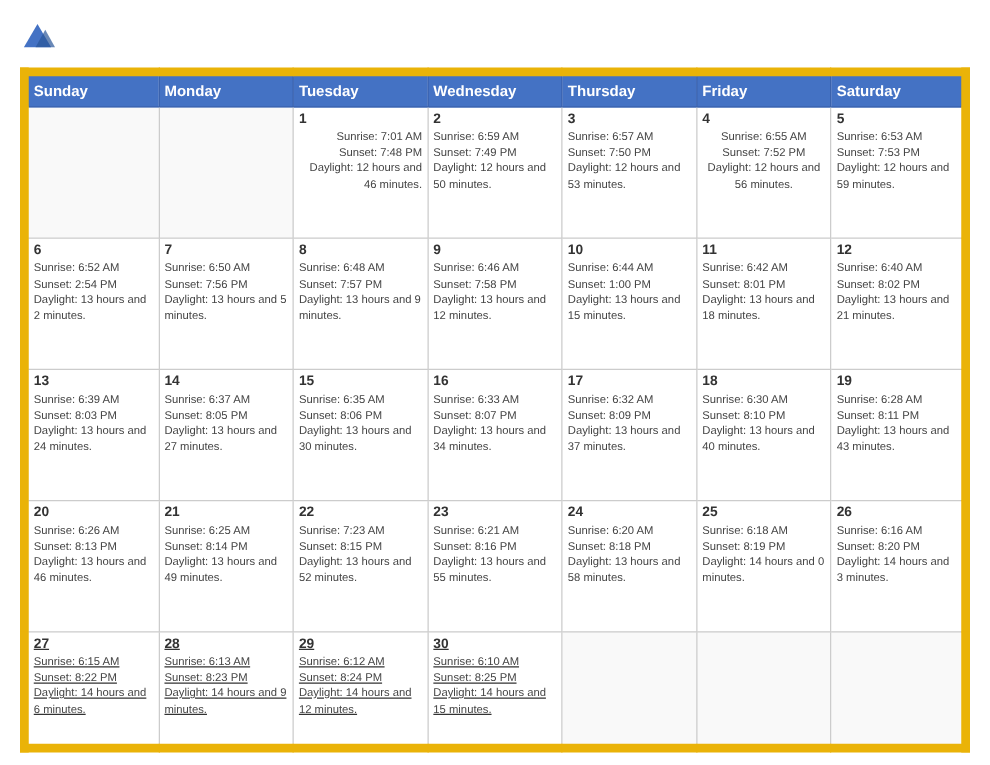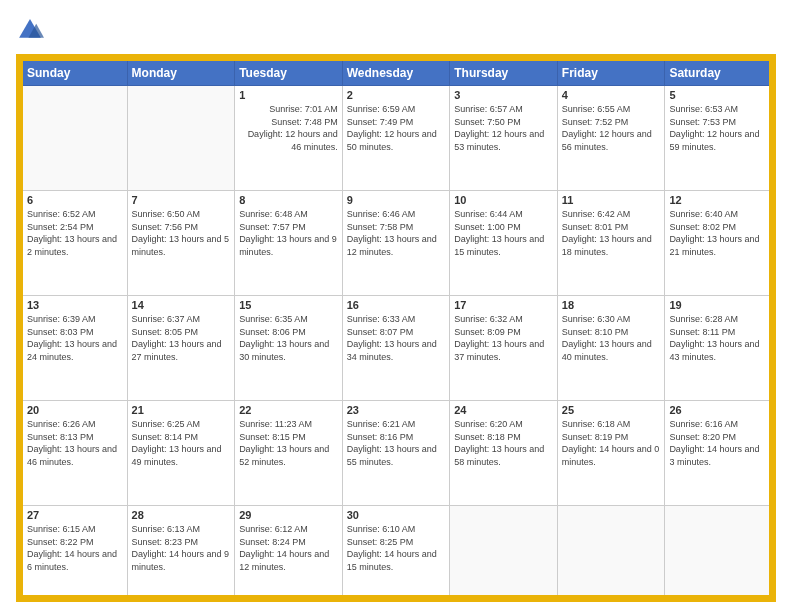--- a/index.html
+++ b/index.html
@@ -88,20 +88,21 @@
       display: block;
       margin-bottom: 2px;
     }
     .day-info {
       font-size: 9px;
       color: #444;
       line-height: 1.4;
     }
     tr.last-row td {
       height: 78px;
+      text-decoration: underline;
     }
   </style>
 </head>
 <body>
 
 <div class="page">
   <div class="header">
     <div class="logo">
       <svg class="logo-icon" viewBox="0 0 36 36">
         <polygon points="18,4 32,28 4,28" fill="#4472c4"></polygon>
@@ -147,21 +148,21 @@
 Daylight: 12 hours and 50 minutes.</div>
           </td>
           <td>
             <span class="day-num">3</span>
             <div class="day-info" style="white-space: pre-line;">Sunrise: 6:57 AM
 Sunset: 7:50 PM
 Daylight: 12 hours and 53 minutes.</div>
           </td>
           <td>
             <span class="day-num">4</span>
-            <div class="day-info" style="white-space: pre-line;">Sunrise: 6:55 AM
+            <div class="day-info" style="white-space: pre-line; text-align: center;">Sunrise: 6:55 AM
 Sunset: 7:52 PM
 Daylight: 12 hours and 56 minutes.</div>
           </td>
           <td>
             <span class="day-num">5</span>
             <div class="day-info" style="white-space: pre-line;">Sunrise: 6:53 AM
 Sunset: 7:53 PM
 Daylight: 12 hours and 59 minutes.</div>
           </td>
         </tr>
@@ -261,21 +262,21 @@
 Daylight: 13 hours and 46 minutes.</div>
           </td>
           <td>
             <span class="day-num">21</span>
             <div class="day-info" style="white-space: pre-line;">Sunrise: 6:25 AM
 Sunset: 8:14 PM
 Daylight: 13 hours and 49 minutes.</div>
           </td>
           <td>
             <span class="day-num">22</span>
-            <div class="day-info" style="white-space: pre-line;">Sunrise: 11:23 AM
+            <div class="day-info" style="white-space: pre-line;">Sunrise: 7:23 AM
 Sunset: 8:15 PM
 Daylight: 13 hours and 52 minutes.</div>
           </td>
           <td>
             <span class="day-num">23</span>
             <div class="day-info" style="white-space: pre-line;">Sunrise: 6:21 AM
 Sunset: 8:16 PM
 Daylight: 13 hours and 55 minutes.</div>
           </td>
           <td>

